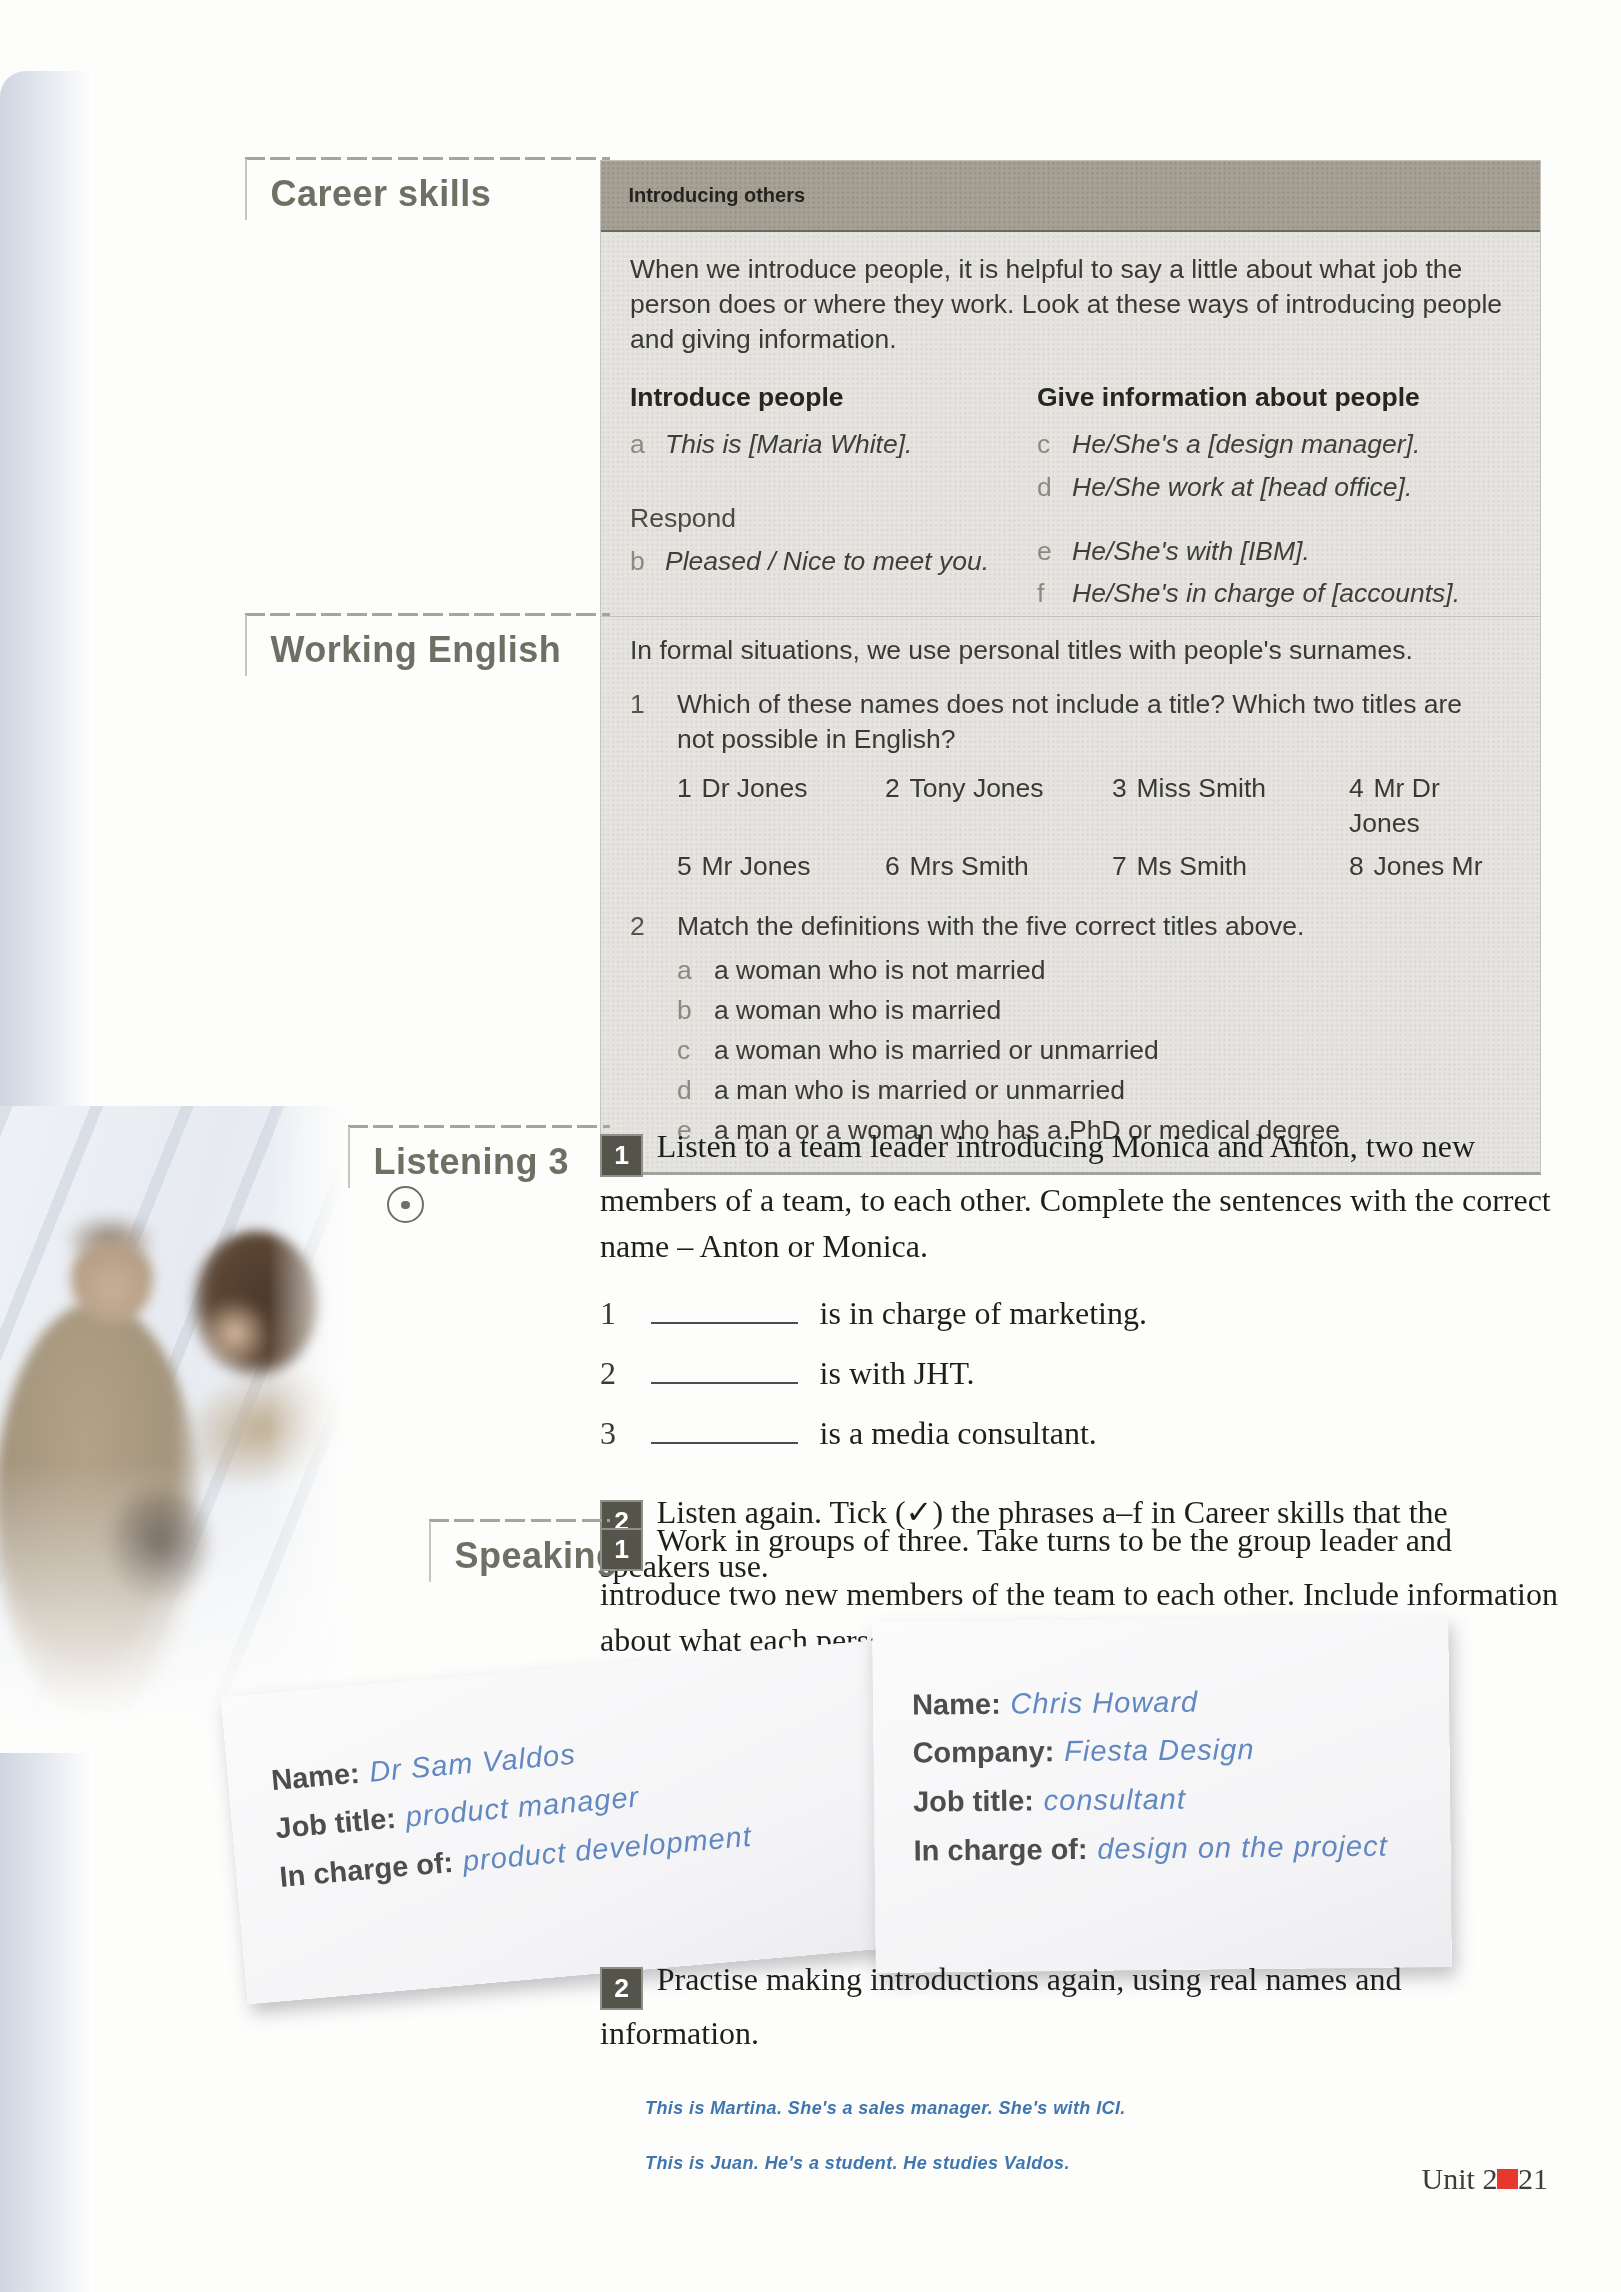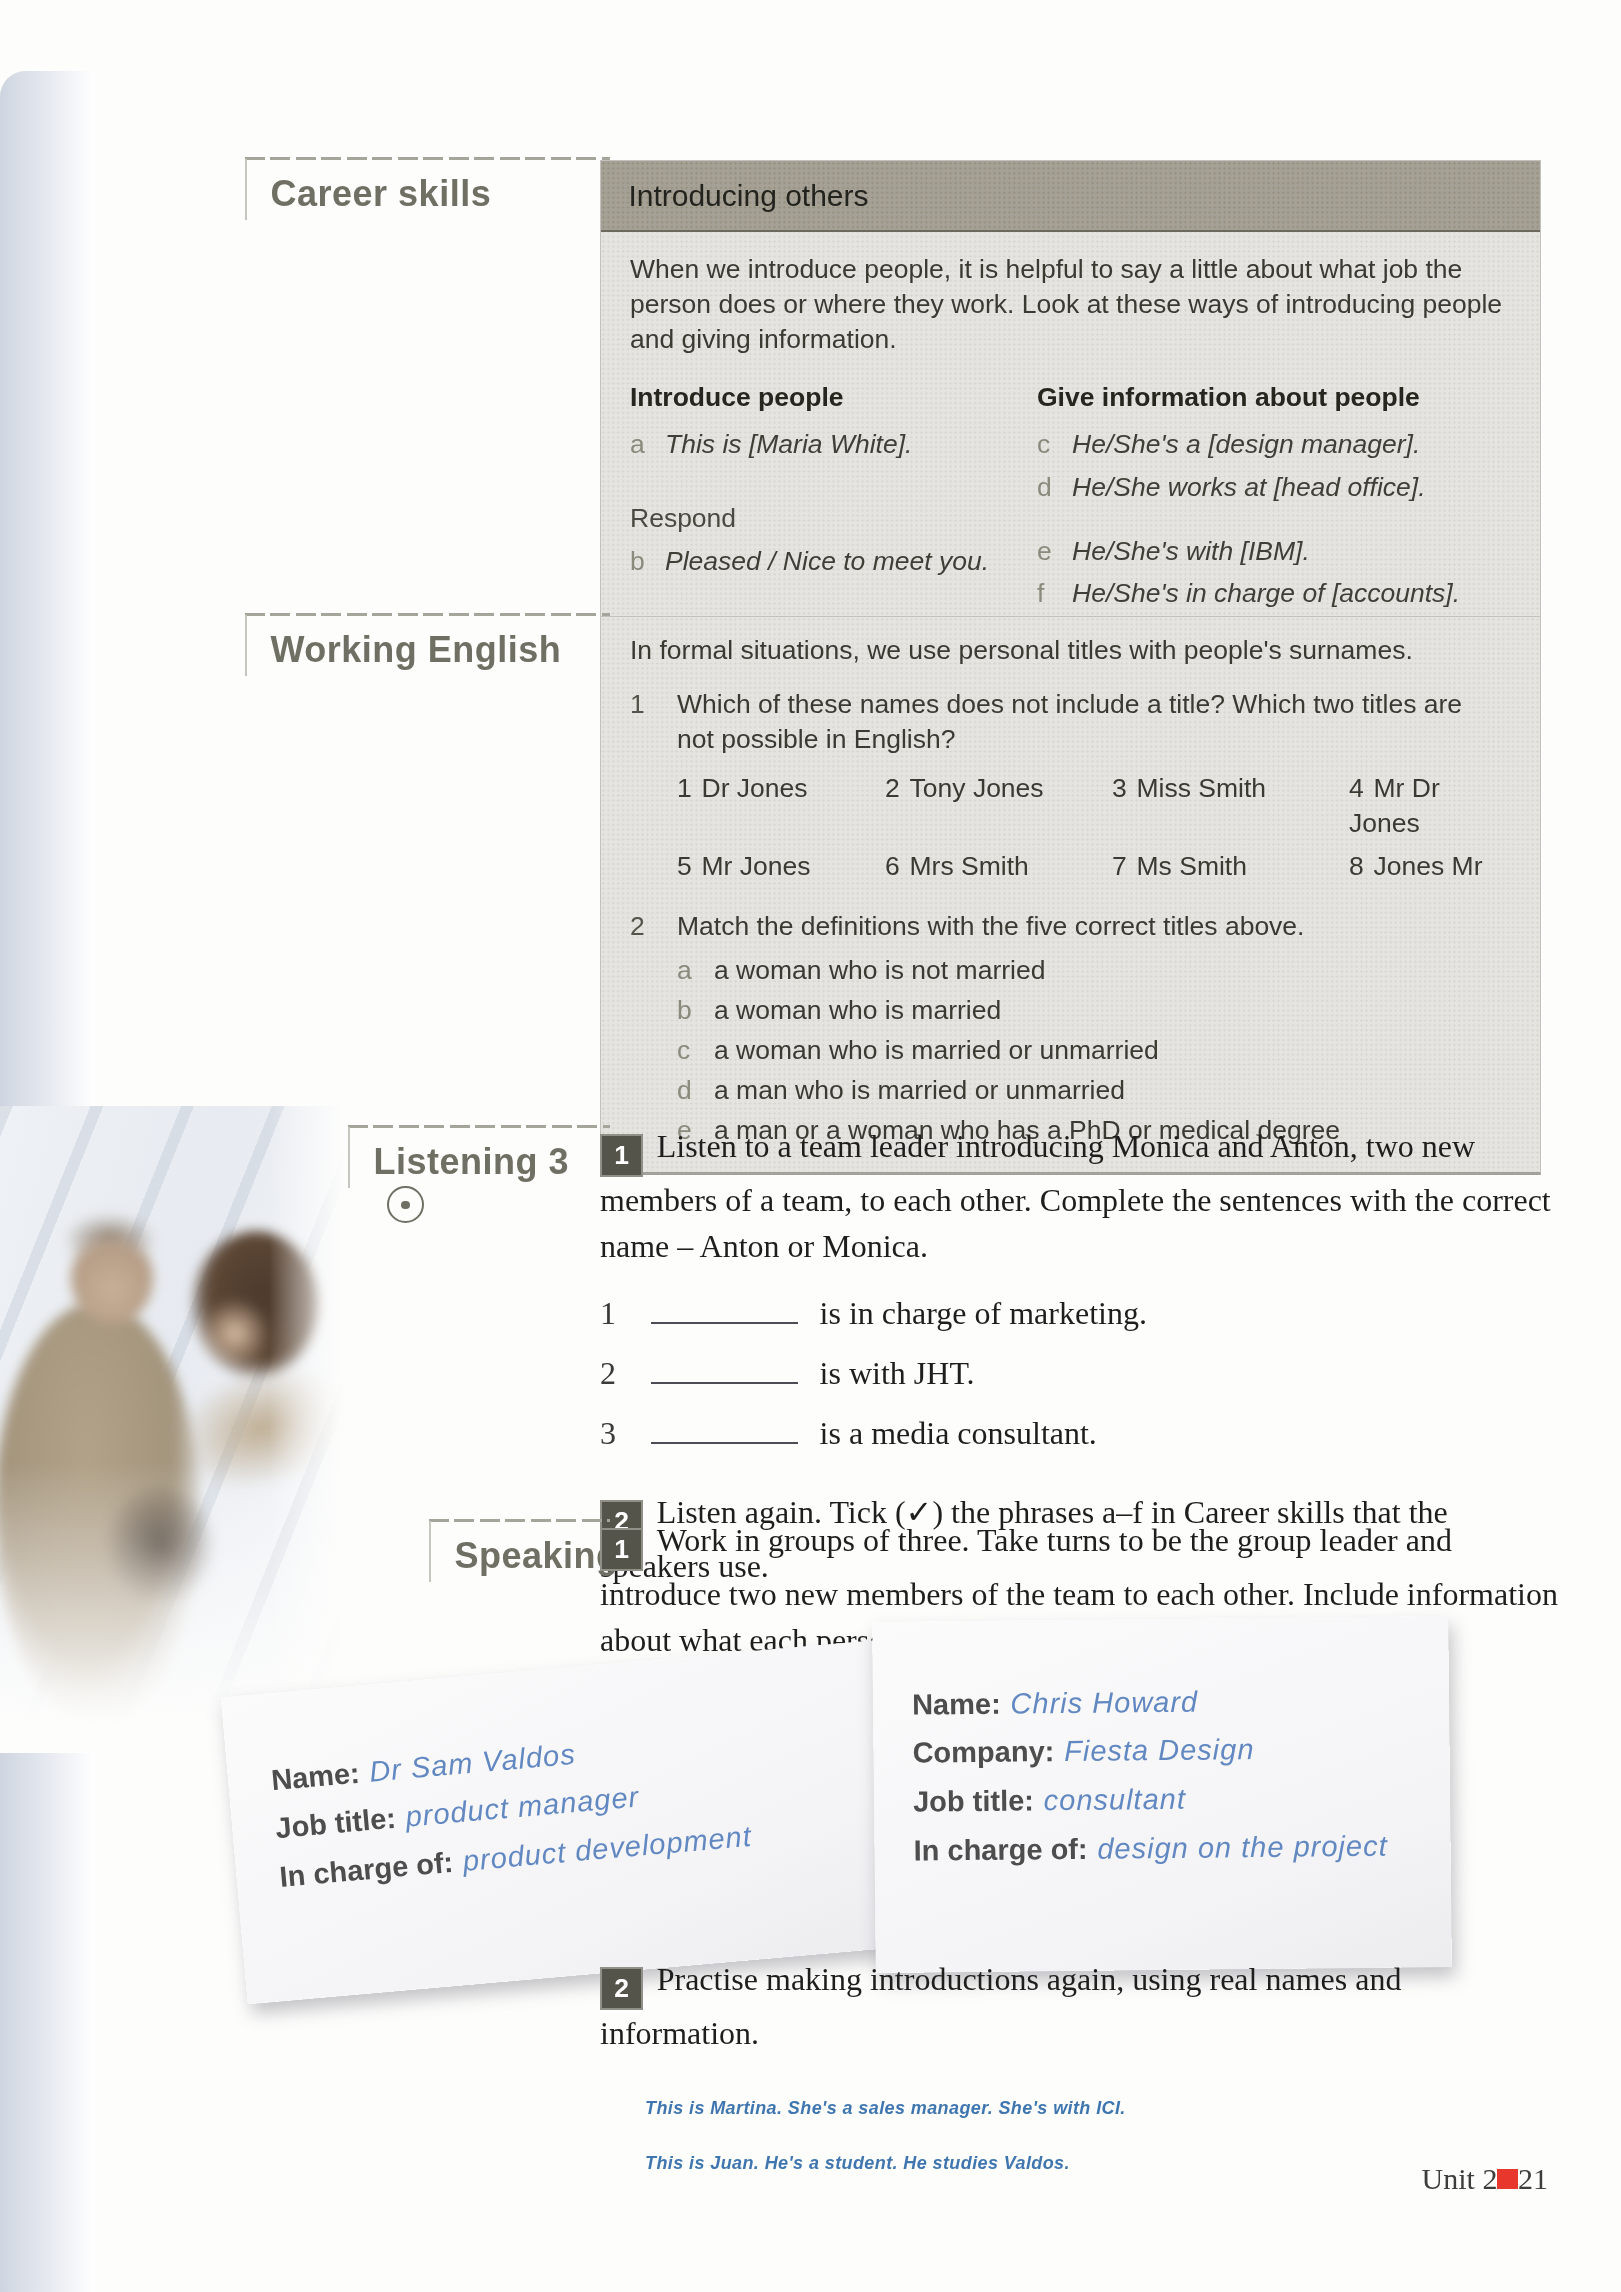--- a/index.html
+++ b/index.html
@@ -37,21 +37,21 @@
   .grey-box{
     position:absolute;background-color:#e5e4e0;
     background-image:radial-gradient(#d8d7d1 1px,rgba(0,0,0,0) 1px);
     background-size:4.9px 4.9px;
     border:1px solid #c2c1bb;border-bottom:3.9px solid #a3a29a;
   }
   .grey-box .bar{
     height:69px;background-color:#a6a196;
     background-image:radial-gradient(#97927f 1px,rgba(0,0,0,0) 1px);background-size:4.9px 4.9px;
     border-bottom:2.9px solid #6b685e;display:flex;align-items:center;padding:0 27.4px;
-    color:#23231d;font-weight:normal;font-size:30px;
+    color:#23231d;font-weight:bold;font-size:20px;
   }
   .box-body{padding:19.6px 29px 25.5px 29px;color:#3a3a33;font-size:26.5px;line-height:35px;}
   .box-cols{display:flex;margin-top:23.5px;}
   .col-l{width:407px;flex:none;}
   .col-r{flex:1;}
   .box-h{font-weight:bold;color:#26261f;margin-bottom:11.8px;}
   .phrase{display:flex;margin-top:7.8px;}
   .phrase .ltr{color:#8a8a7d;width:35px;flex:none;}
   .phrase .txt{font-style:italic;color:#3f3f38;}
   .respond{margin-top:39px;color:#4a4a42;}
@@ -146,21 +146,21 @@
           </div>
         </div>
         <div class="col-r">
           <div class="box-h">Give information about people</div>
           <div class="phrase">
             <span class="ltr">c</span>
             <span class="txt">He/She's a [design manager].</span>
           </div>
           <div class="phrase">
             <span class="ltr">d</span>
-            <span class="txt">He/She works at [head office].</span>
+            <span class="txt">He/She work at [head office].</span>
           </div>
           <div class="phrase gap-top">
             <span class="ltr">e</span>
             <span class="txt">He/She's with [IBM].</span>
           </div>
           <div class="phrase">
             <span class="ltr">f</span>
             <span class="txt">He/She's in charge of [accounts].</span>
           </div>
         </div>

